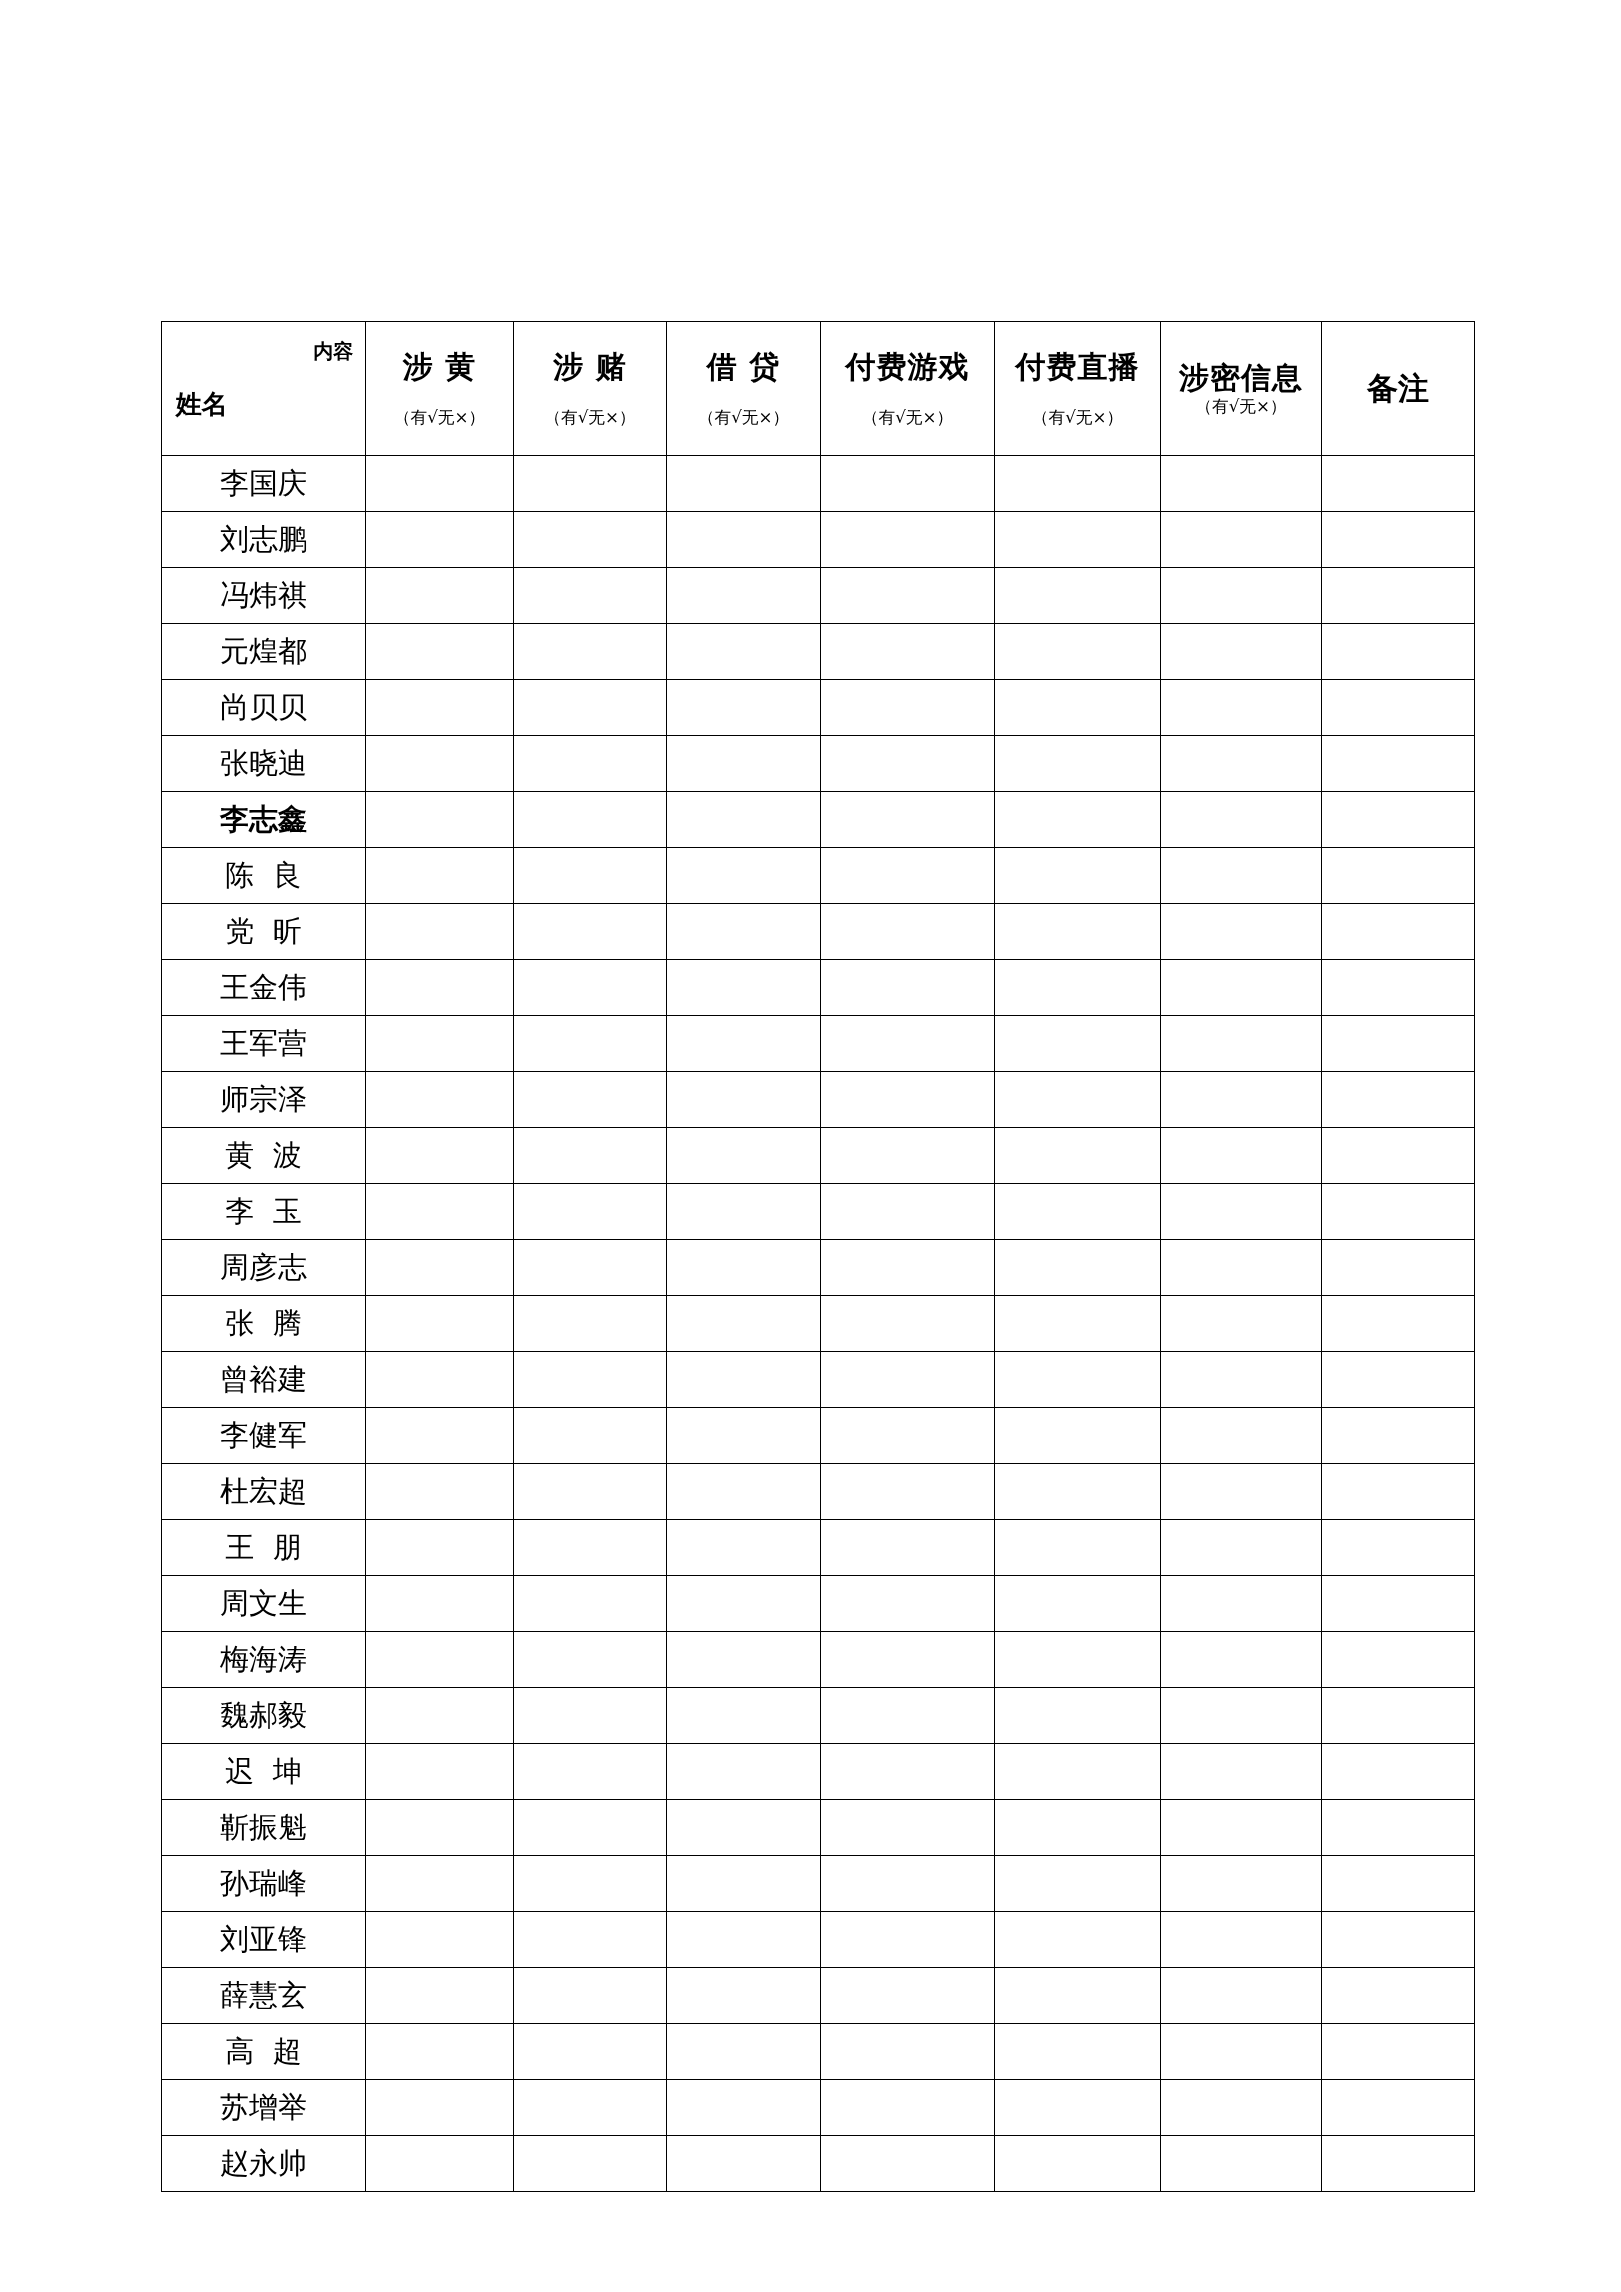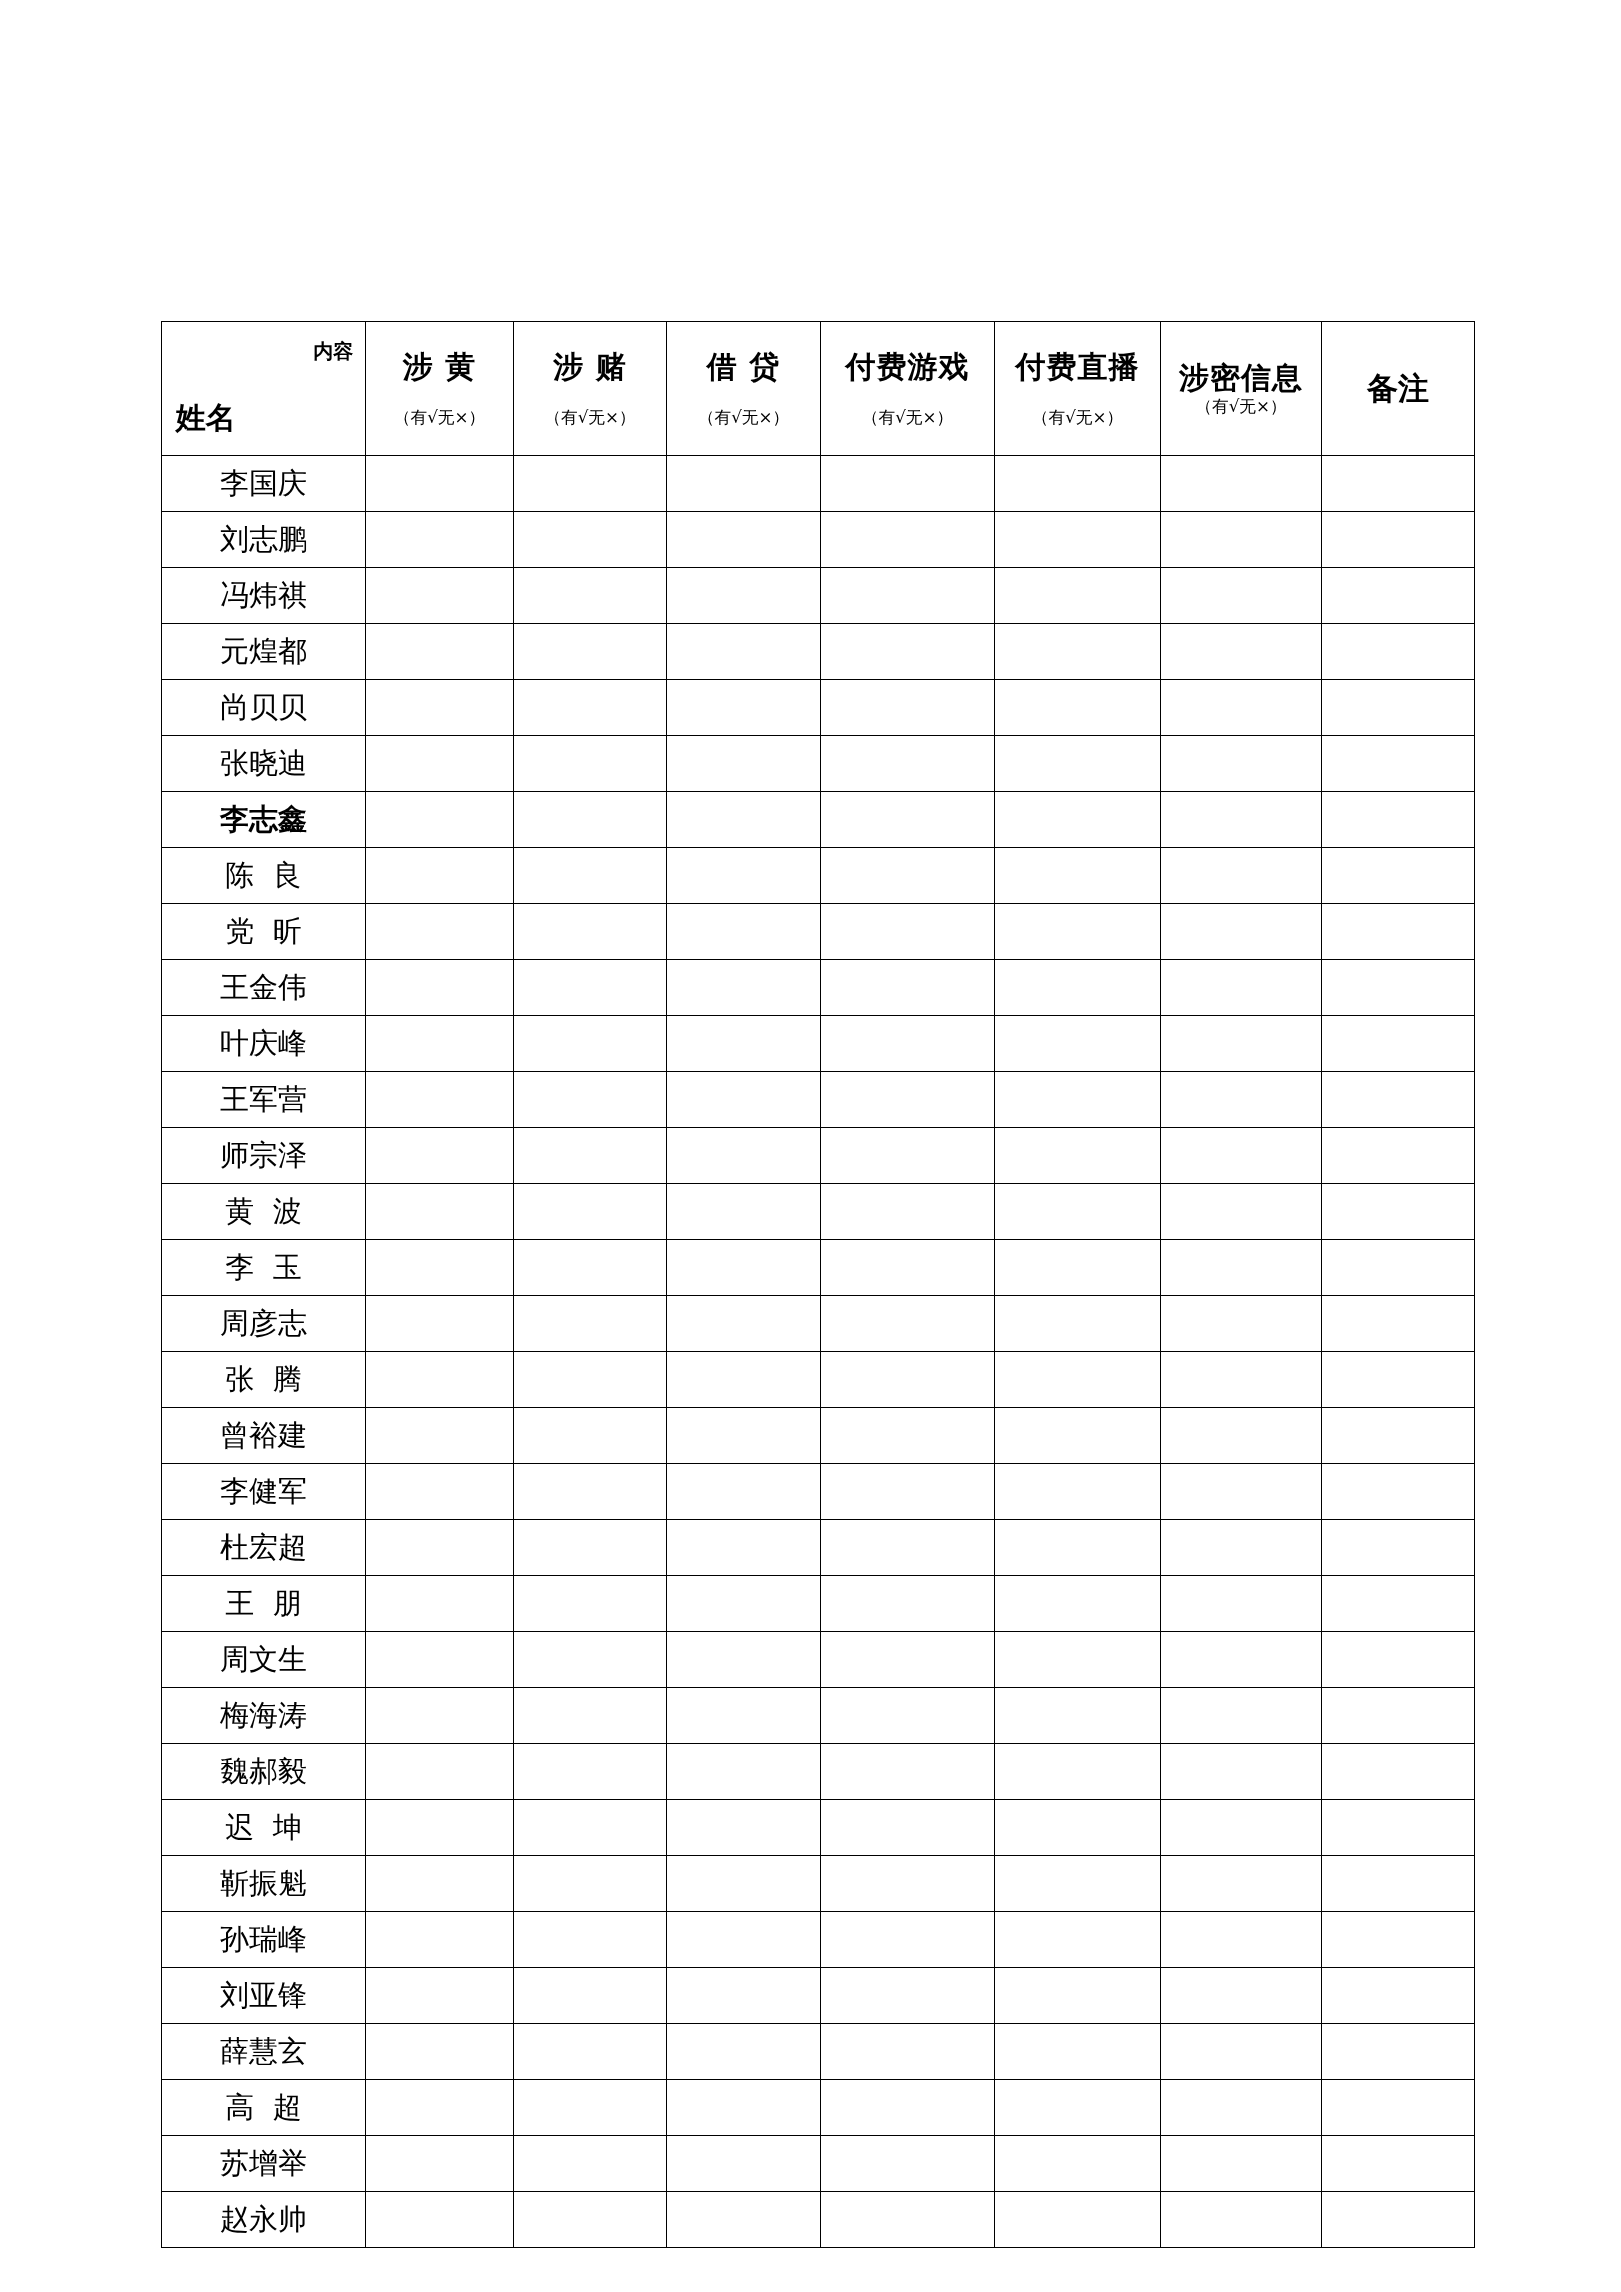--- a/index.html
+++ b/index.html
@@ -14,21 +14,21 @@
     }
     tr.head { height: 134px; }
     tr.body-row { height: 56px; }
     th { font-weight: bold; }
     .h-main { display: block; font-size: 30px; font-family: "DejaVu Serif", "Liberation Serif", serif; font-weight: bold; letter-spacing: 1px; line-height: 37px; }
     .h-sub { display: block; font-size: 16.7px; font-family: "DejaVu Serif", "Liberation Serif", serif; font-weight: normal; line-height: 21.6px; }
     .gap-lg { margin-top: 21.6px; }
     .gap-sm { margin-top: 0px; }
     .corner { position: relative; }
     .corner .c-top { position: absolute; right: 11.8px; top: 16px; font-size: 20px; font-weight: bold; font-family: "DejaVu Serif", "Liberation Serif", serif; }
-    .corner .c-bottom { position: absolute; left: 13.7px; top: 76px; font-size: 30px; font-weight: bold; font-family: Liberation Serif, serif; }
+    .corner .c-bottom { position: absolute; left: 13.7px; top: 65px; font-size: 26px; font-weight: bold; font-family: Liberation Serif, serif; }
     .name { font-size: 29px; line-height: 1; }
     .h-single { font-size: 31px; font-family: "DejaVu Serif", "Liberation Serif", serif; font-weight: bold; }
   </style>
 </head>
 <body>
 
 <table class="sheet">
   <colgroup>
     <col style="width:204px">
     <col style="width:148px">
@@ -169,30 +169,20 @@
         <td class="name" style="white-space: pre;">王金伟</td>
         <td></td>
         <td></td>
         <td></td>
         <td></td>
         <td></td>
         <td></td>
         <td></td>
       </tr>
       <tr class="body-row">
-        <td class="name" style="white-space: pre;">叶庆峰</td>
-        <td></td>
-        <td></td>
-        <td></td>
-        <td></td>
-        <td></td>
-        <td></td>
-        <td></td>
-      </tr>
-      <tr class="body-row">
         <td class="name" style="white-space: pre; text-align: center;">王军营</td>
         <td></td>
         <td></td>
         <td></td>
         <td></td>
         <td></td>
         <td></td>
         <td></td>
       </tr>
       <tr class="body-row">

